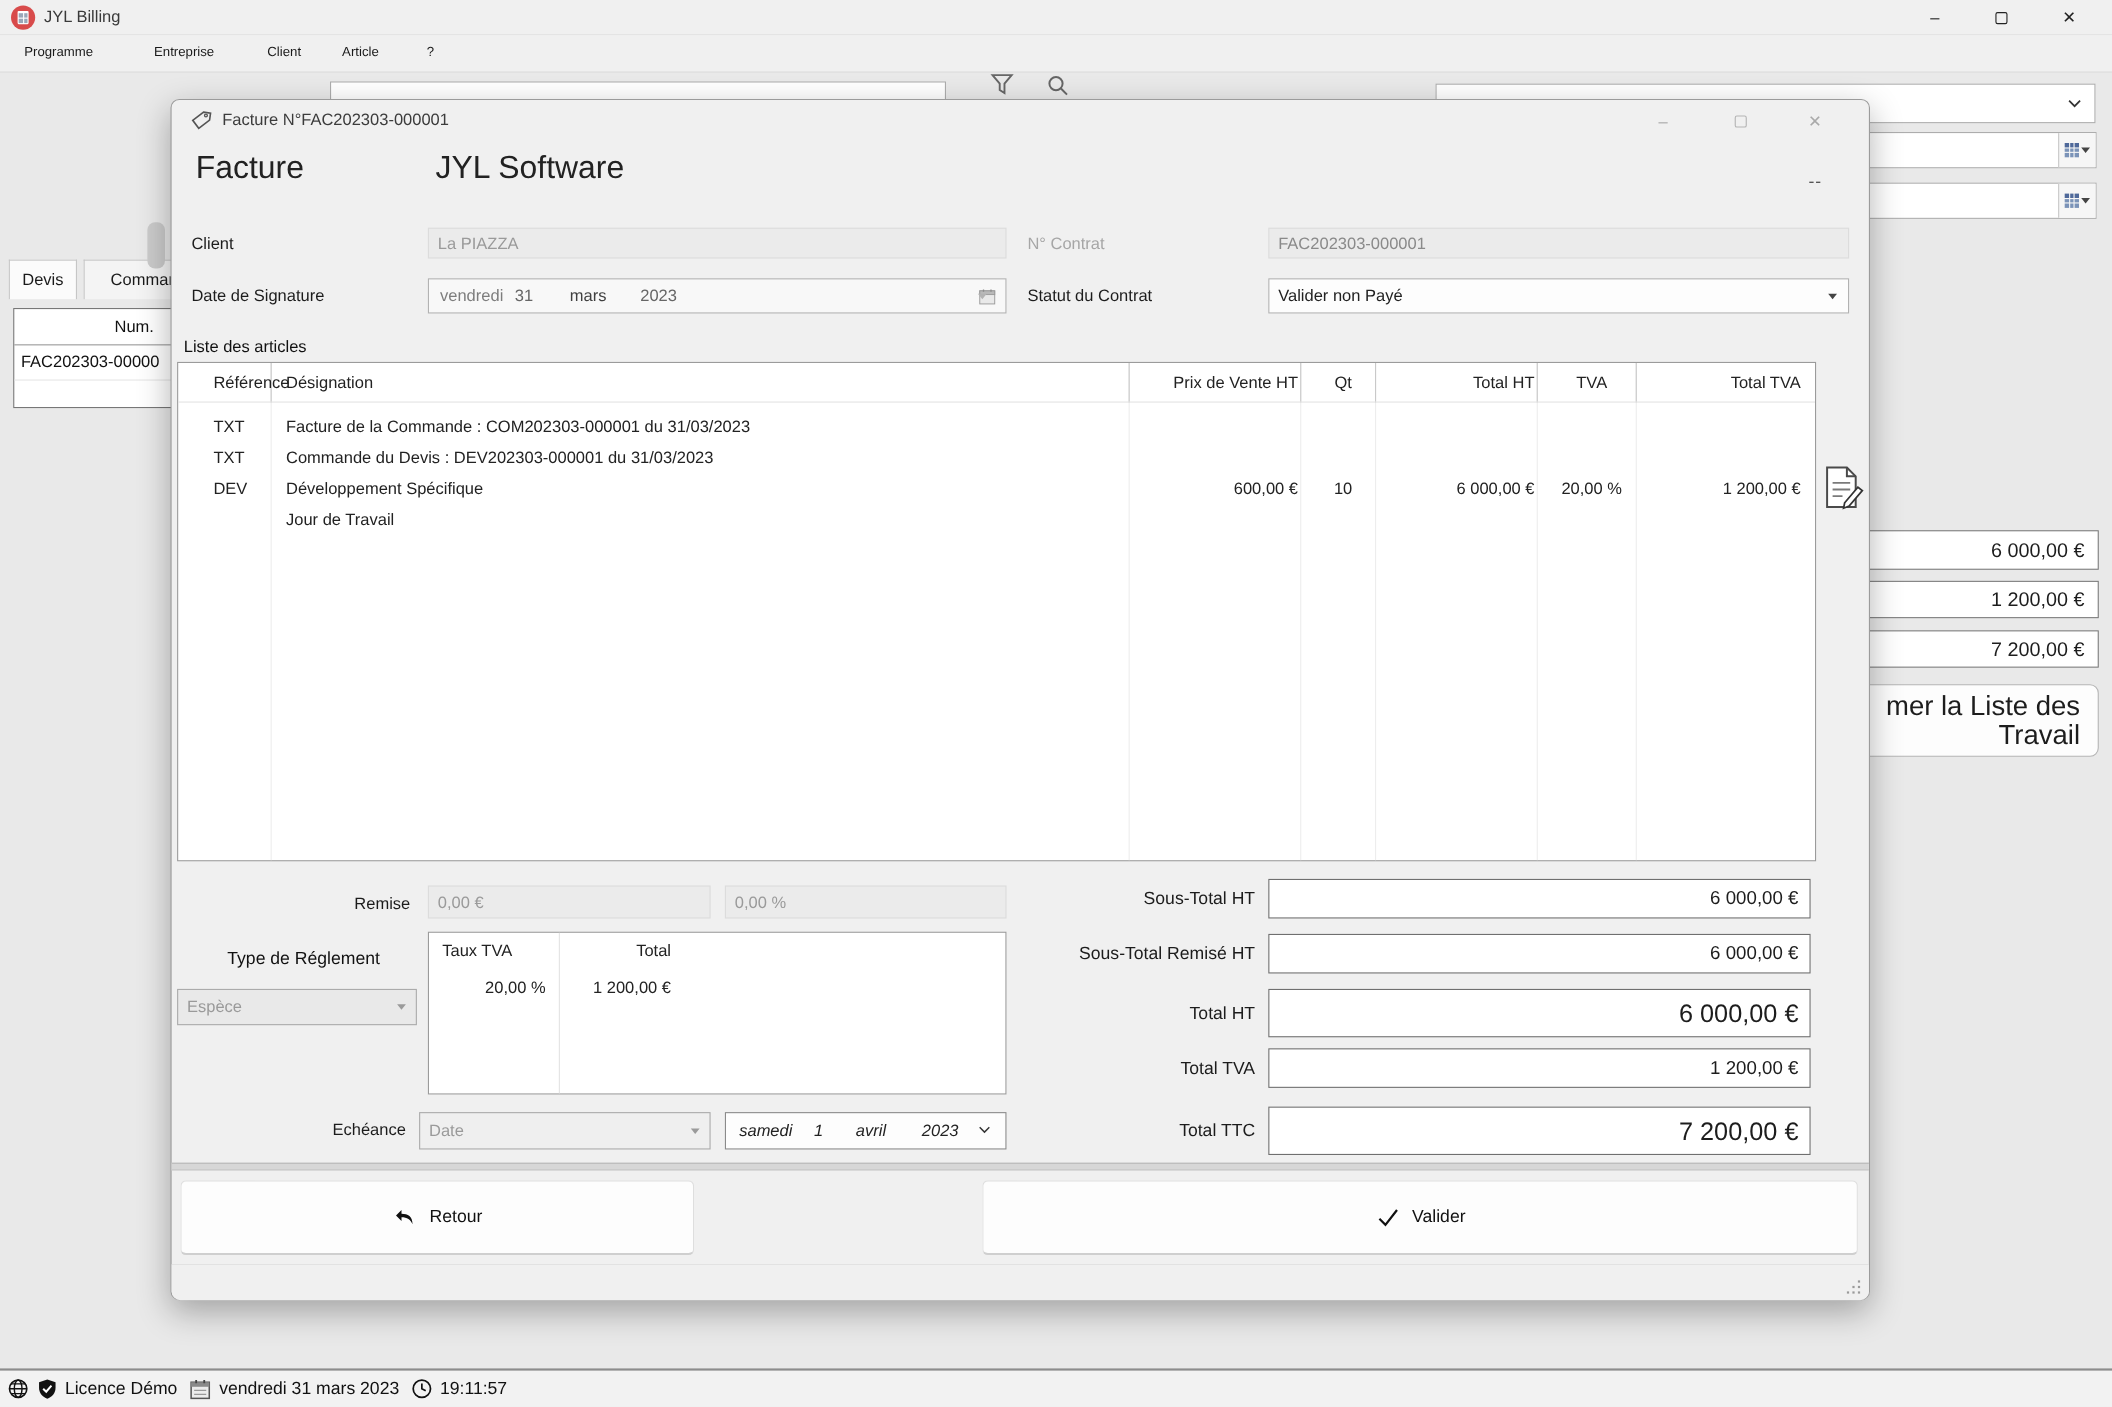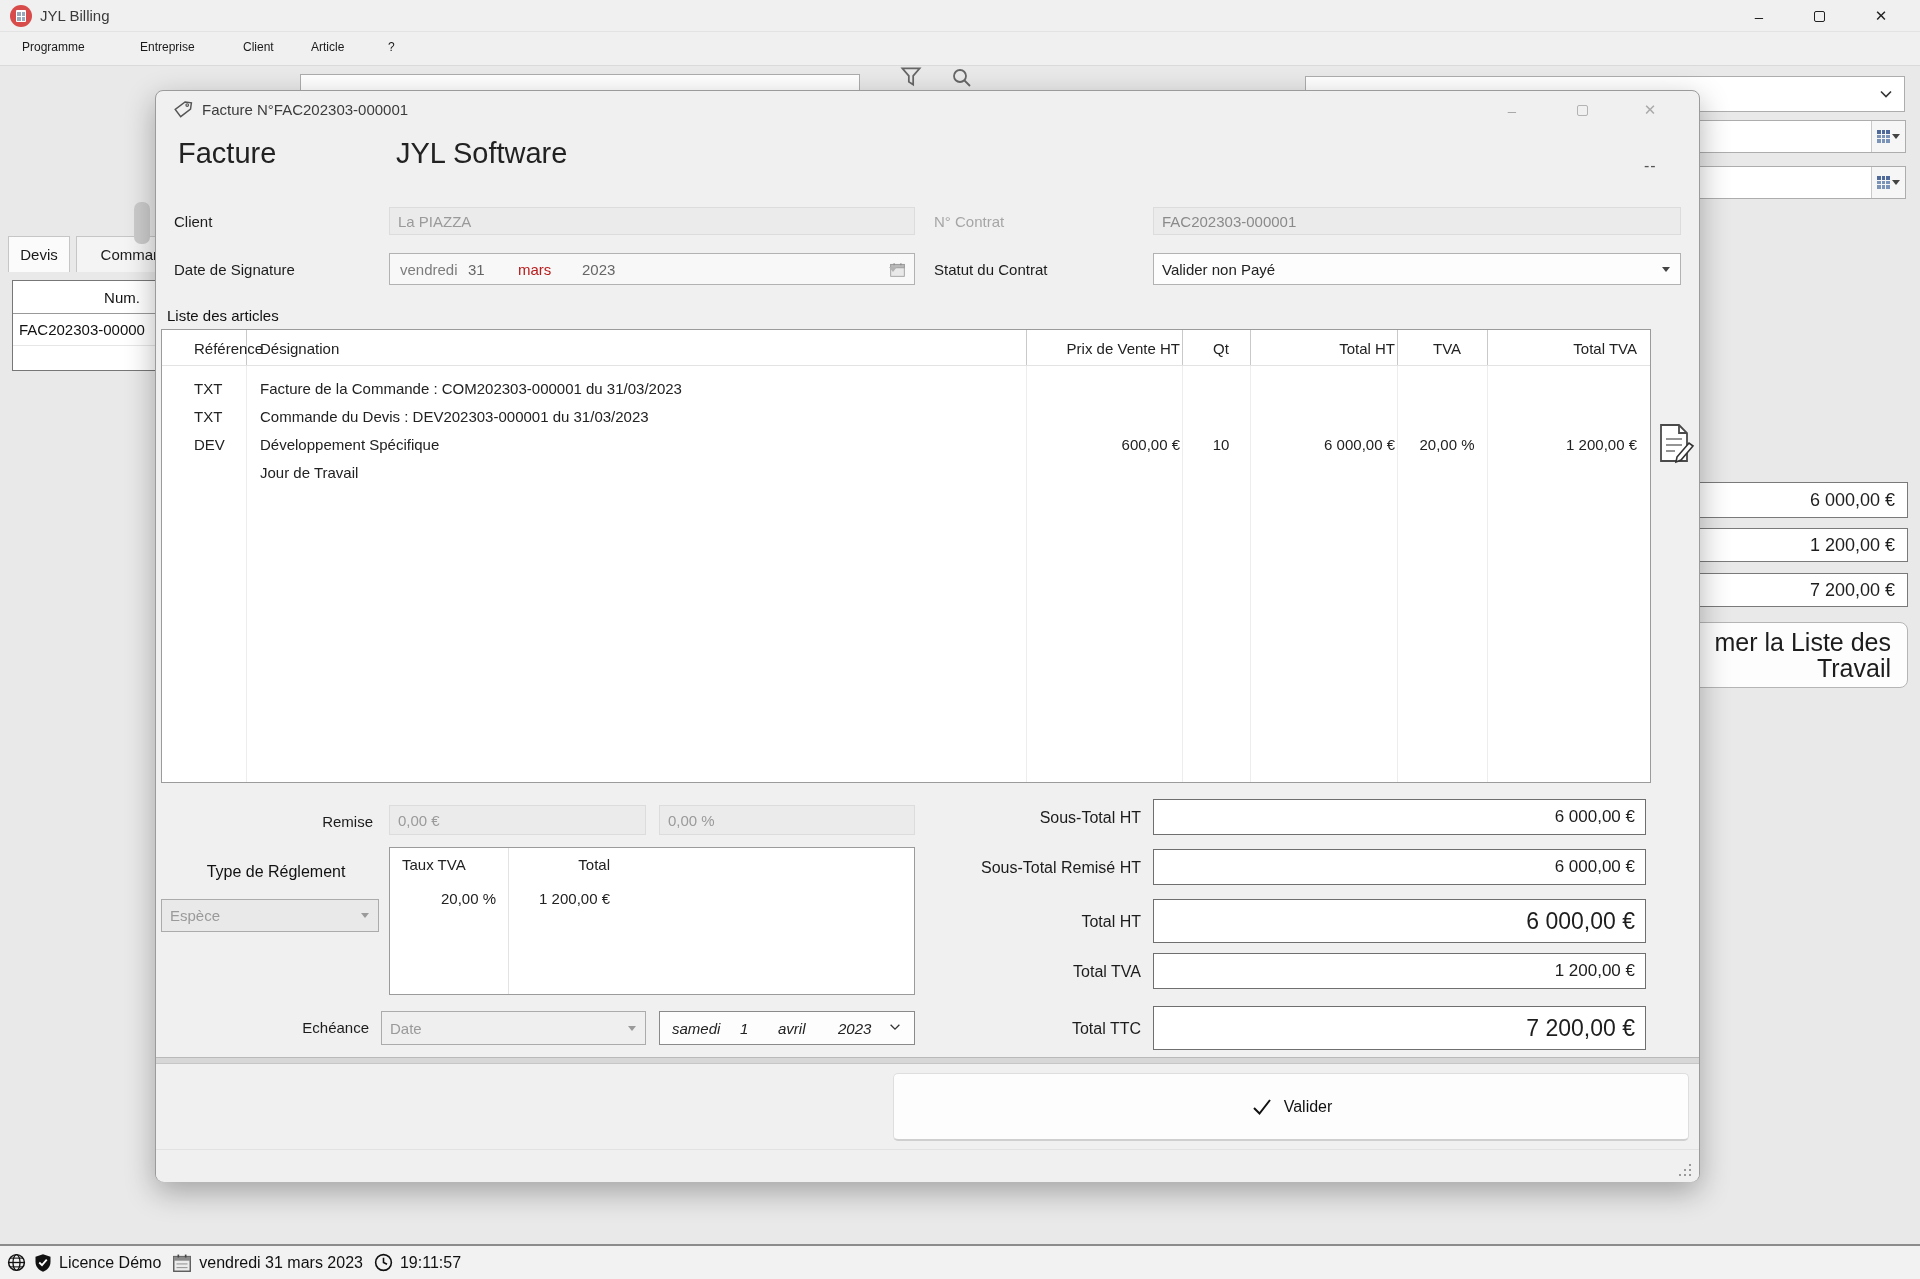--- a/index.html
+++ b/index.html
@@ -259,21 +259,21 @@
 
     <div class="lbl" style="left:18px;top:122px">Client</div>
     <div class="field f-disabled client-input">La PIAZZA</div>
     <div class="lbl dim" style="left:778px;top:122px">N° Contrat</div>
     <div class="field f-disabled contrat-input">FAC202303-000001</div>
 
     <div class="lbl" style="left:18px;top:170px">Date de Signature</div>
     <div class="date-field">
       <span style="left:10px">vendredi</span>
       <span style="left:78px;color:#666">31</span>
-      <span style="left:128px;color:#b91c1c">mars</span>
+      <span style="left:128px;color:#404040">mars</span>
       <span style="left:192px;color:#666">2023</span>
       <span class="date-icons">
         <svg width="17" height="17" viewBox="0 0 20 20">
             <rect x="2" y="4" width="16" height="14" fill="#e9e9e9" stroke="#9a9a9a"></rect>
             <rect x="2" y="4" width="16" height="4" fill="#b9b9b9" stroke="#9a9a9a"></rect>
             <line x1="6" y1="2.5" x2="6" y2="5" stroke="#8a8a8a" stroke-width="1.4"></line>
             <line x1="14" y1="2.5" x2="14" y2="5" stroke="#8a8a8a" stroke-width="1.4"></line>
           </svg>
         <span class="dd-arrow" style="border-top-color:#b3b3b3"></span>
       </span>
@@ -396,20 +396,26 @@
       <span style="left:178px">2023</span>
       <span style="left:228px;top:8px">
         <svg width="14" height="14" viewBox="0 0 16 16">
             <polyline points="3,5.5 8,10.5 13,5.5" fill="none" stroke="#333" stroke-width="1.5"></polyline>
           </svg>
       </span>
     </div>
 
     <div class="dlg-divider"></div>
 
+    <div class="big-btn btn-retour">
+      <svg width="24" height="24" viewBox="0 0 24 24">
+        <path d="M9 5 L4 10 L9 15 V11.5 C14 11.5 17.5 13.5 19 18 C19 11 15 8.5 9 8.5 Z" fill="#111"></path>
+      </svg>
+      <span>Retour</span>
+    </div>
     <div class="big-btn btn-valider">
       <svg width="24" height="24" viewBox="0 0 24 24">
         <polyline points="4,13 9.5,18.5 20,5" fill="none" stroke="#111" stroke-width="2"></polyline>
       </svg>
       <span>Valider</span>
     </div>
 
     <div class="dlg-footer">
       <span class="grip">
         <i style="right:0;bottom:0;position:absolute"></i>

